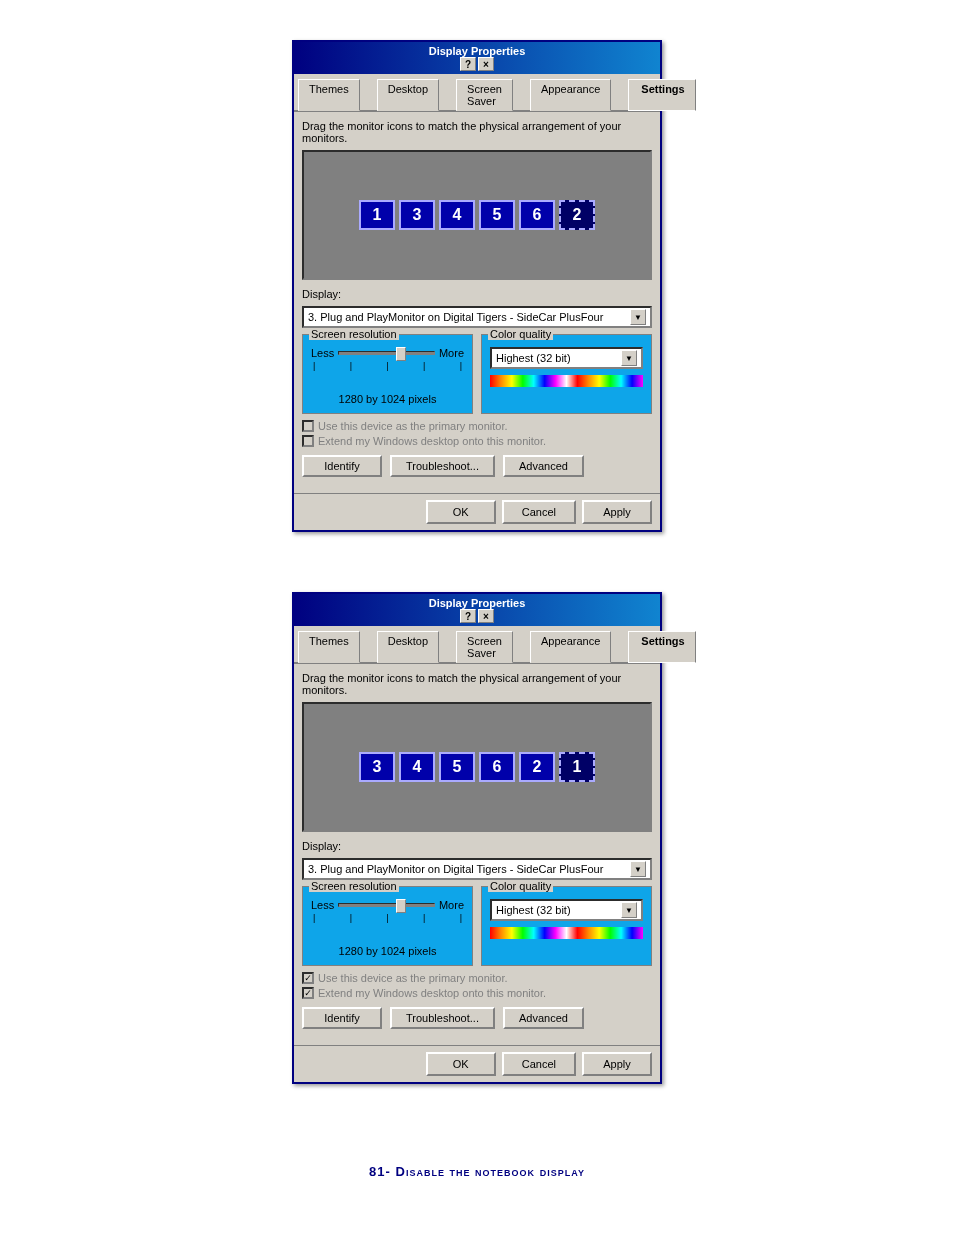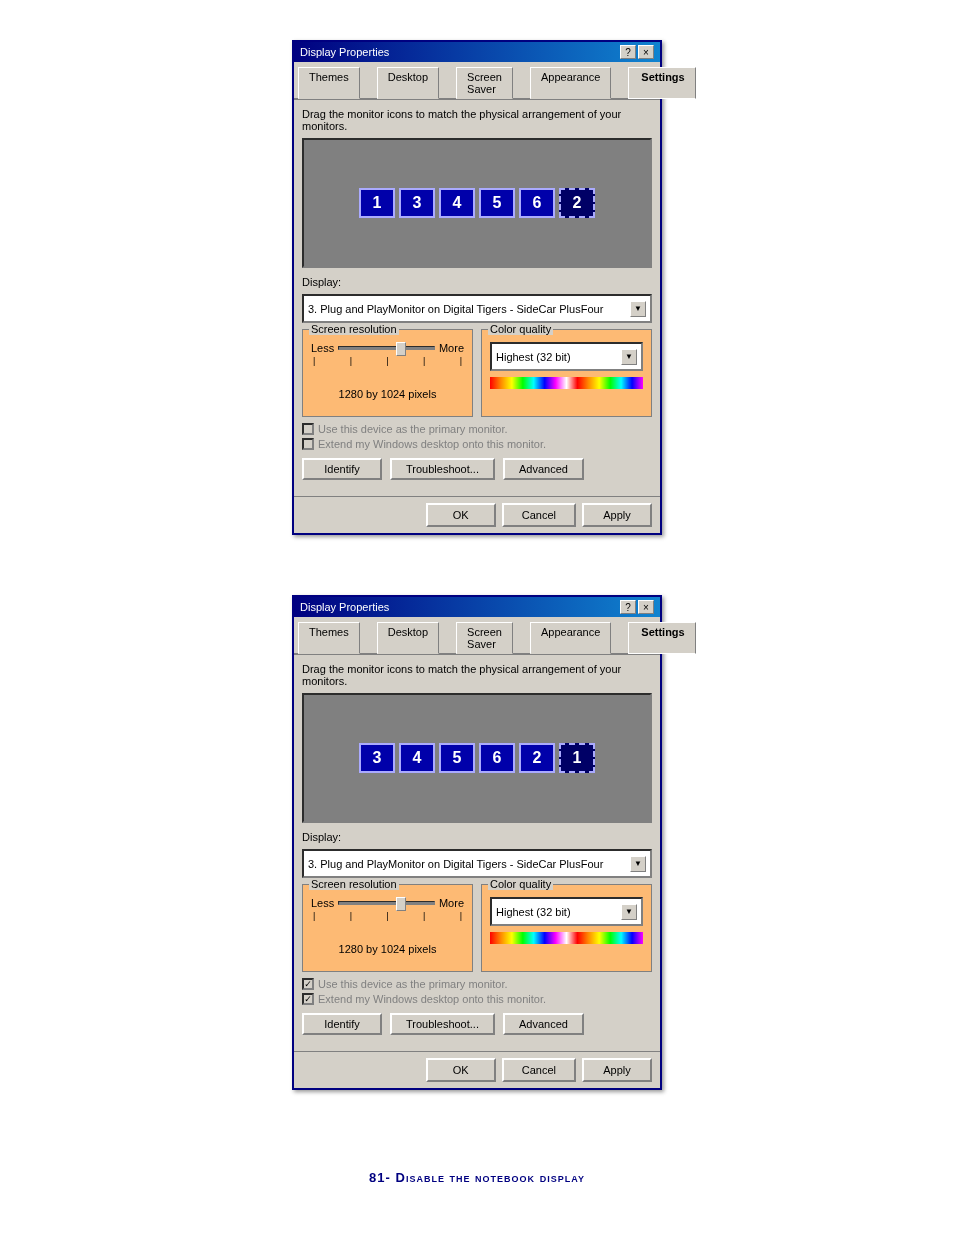--- a/index.html
+++ b/index.html
@@ -31,21 +31,22 @@
     }
 
     .title-bar {
       background: linear-gradient(to right, #000080, #1084d0);
       color: white;
       padding: 3px 6px;
       display: flex;
       justify-content: space-between;
       align-items: center;
       font-size: 11px;
-      font-weight: normal;
+      font-weight: bold;
+      flex-direction: column;
     }
 
     .title-bar-buttons {
       display: flex;
       gap: 2px;
     }
 
     .title-btn {
       width: 16px;
       height: 14px;
@@ -154,21 +155,21 @@
     .select-box {
       flex: 1;
       background: #ffffff;
       border: 2px inset #808080;
       padding: 2px 4px;
       font-size: 11px;
       display: flex;
       align-items: center;
       justify-content: space-between;
       cursor: pointer;
-      height: 29px;
+      height: 22px;
     }
 
     .select-arrow {
       width: 16px;
       height: 16px;
       background: #d4d0c8;
       border: 1px solid;
       border-color: #ffffff #808080 #808080 #ffffff;
       display: flex;
       align-items: center;
@@ -178,23 +179,23 @@
 
     
     .two-col {
       display: flex;
       gap: 8px;
       margin-bottom: 6px;
     }
 
     .group-box {
       border: 1px solid #808080;
-      padding: 4px 8px 16px 8px;
+      padding: 4px 8px 8px 8px;
       flex: 1;
-      background: #fdba74;
+      background: #0ea5e9;
       position: relative;
     }
 
     .group-box-label {
       position: absolute;
       top: -7px;
       left: 6px;
       background: #d4d0c8;
       padding: 0 2px;
       font-size: 11px;

